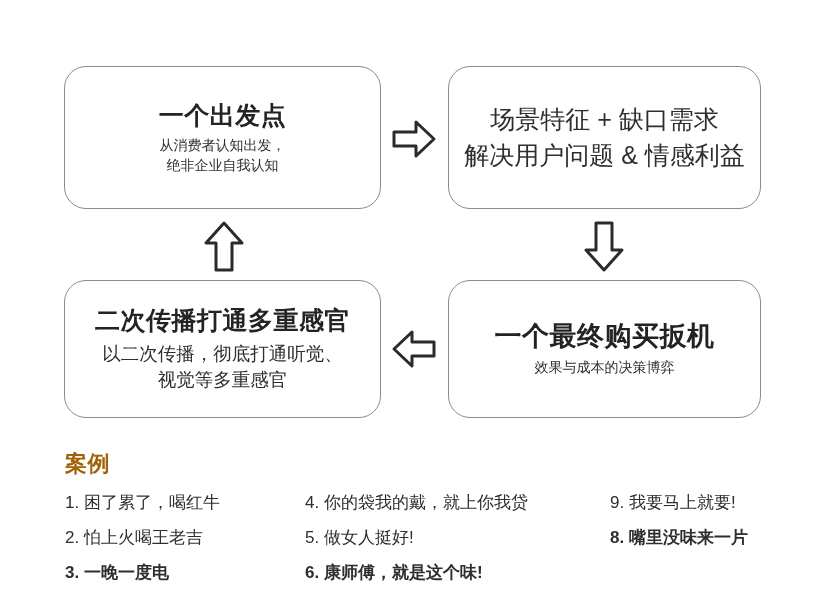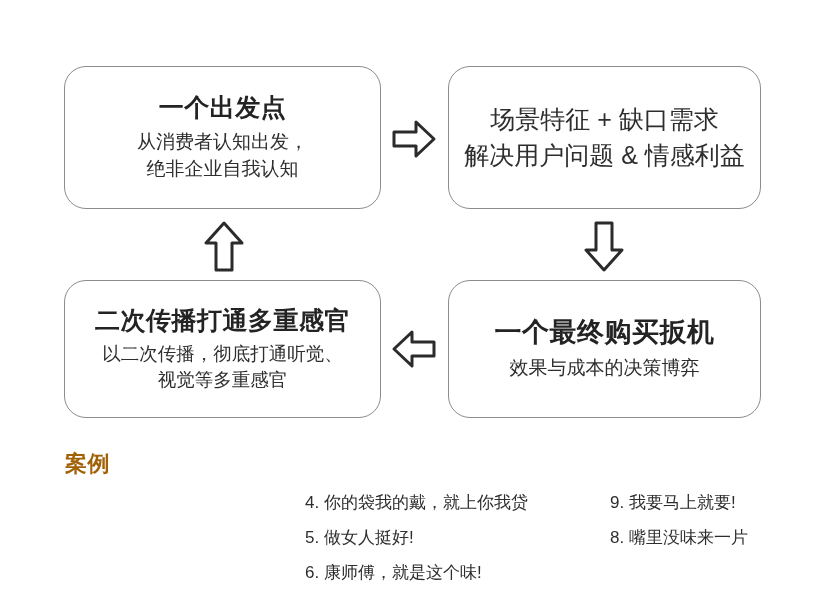--- a/index.html
+++ b/index.html
@@ -41,21 +41,21 @@
   .flow-box .b-title {
     font-size: 25px;
     font-weight: bold;
     letter-spacing: 0.5px;
     color: #232323;
     line-height: 1.25;
     margin-bottom: 5px;
     white-space: nowrap;
   }
   .flow-box .b-line {
-    font-size: 19px;
+    font-size: 14px;
     font-weight: normal;
     color: #2e2e2e;
     line-height: 1.42;
     white-space: nowrap;
   }
 
   #box-origin      { left: 64px;  top: 66px;  width: 317px; height: 143px; }
   #box-motive      { left: 448px; top: 66px;  width: 313px; height: 143px; }
   #box-secondary   { left: 64px;  top: 280px; width: 317px; height: 138px; }
   #box-trigger     { left: 448px; top: 280px; width: 313px; height: 138px; }
@@ -97,21 +97,21 @@
   #case-col-2 { left: 305px; width: 300px; }
   #case-col-3 { left: 610px; width: 220px; }
 
   .case-item {
     font-size: 17px;
     color: #2e2e2e;
     line-height: 1.0;
     margin-bottom: 18px;
     white-space: nowrap;
   }
-  .case-item:last-child { margin-bottom: 0; }
+  .case-item:last-child { margin-bottom: 0; font-weight: bold; }
 </style>
 </head>
 <body>
 
 <div id="canvas">
 
   <div class="flow-box" id="box-origin">
     <div class="b-title">一个出发点</div>
     <div class="b-line">从消费者认知出发，</div>
     <div class="b-line">绝非企业自我认知</div>
@@ -152,20 +152,25 @@
   </div>
 
   <div class="arrow" id="arrow-up">
     <svg width="46" height="56" viewBox="0 0 46 56" xmlns="http://www.w3.org/2000/svg">
       <path d="M15 51 L31 51 L31 24 L41 24 L23 4 L5 24 L15 24 Z" fill="#ffffff" stroke="#2b2b2b" stroke-width="3" stroke-linejoin="round" stroke-linecap="round"></path>
     </svg>
   </div>
 
   <div id="cases-heading">案例</div>
 
+  <div class="case-col" id="case-col-1">
+    <div class="case-item">1. 困了累了，喝红牛</div>
+    <div class="case-item">2. 怕上火喝王老吉</div>
+    <div class="case-item">3. 一晚一度电</div>
+  </div>
 
   <div class="case-col" id="case-col-2">
     <div class="case-item">4. 你的袋我的戴，就上你我贷</div>
     <div class="case-item">5. 做女人挺好!</div>
     <div class="case-item">6. 康师傅，就是这个味!</div>
   </div>
 
   <div class="case-col" id="case-col-3">
     <div class="case-item">9. 我要马上就要!</div>
     <div class="case-item">8. 嘴里没味来一片</div>

